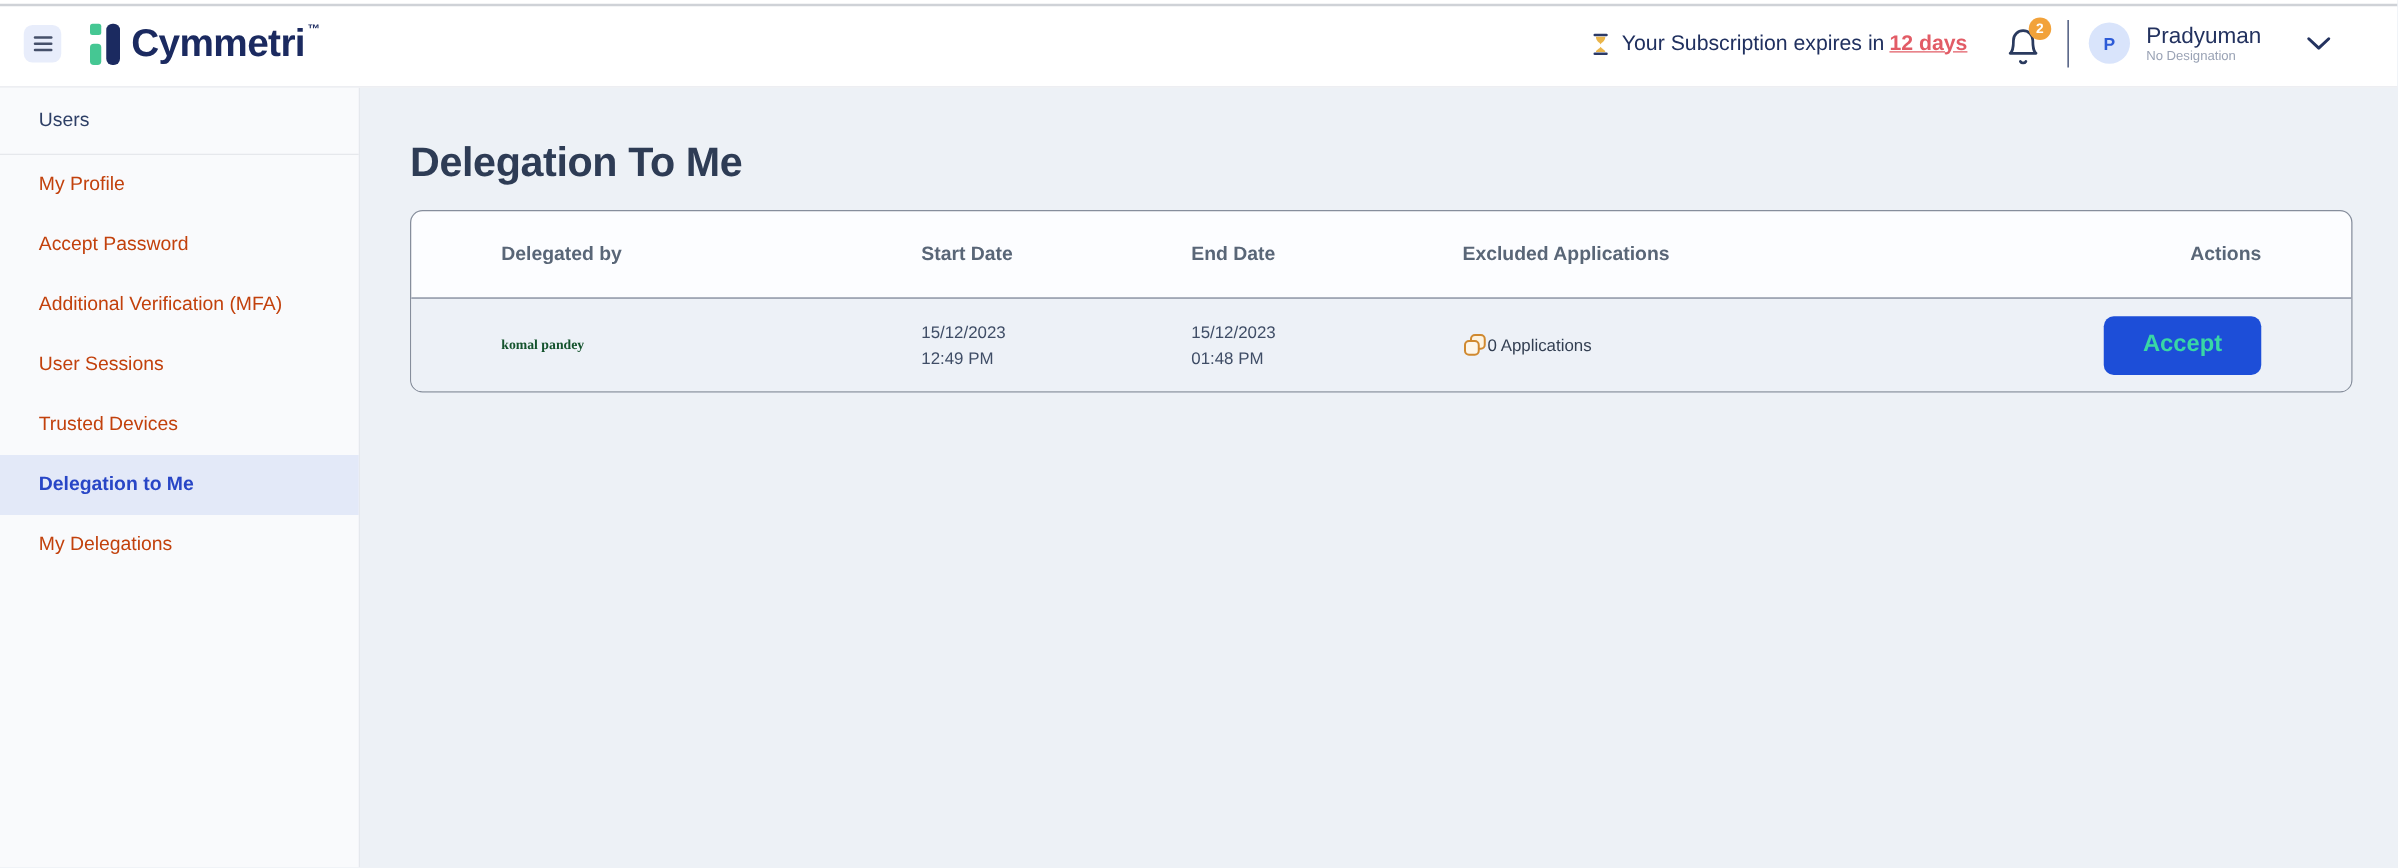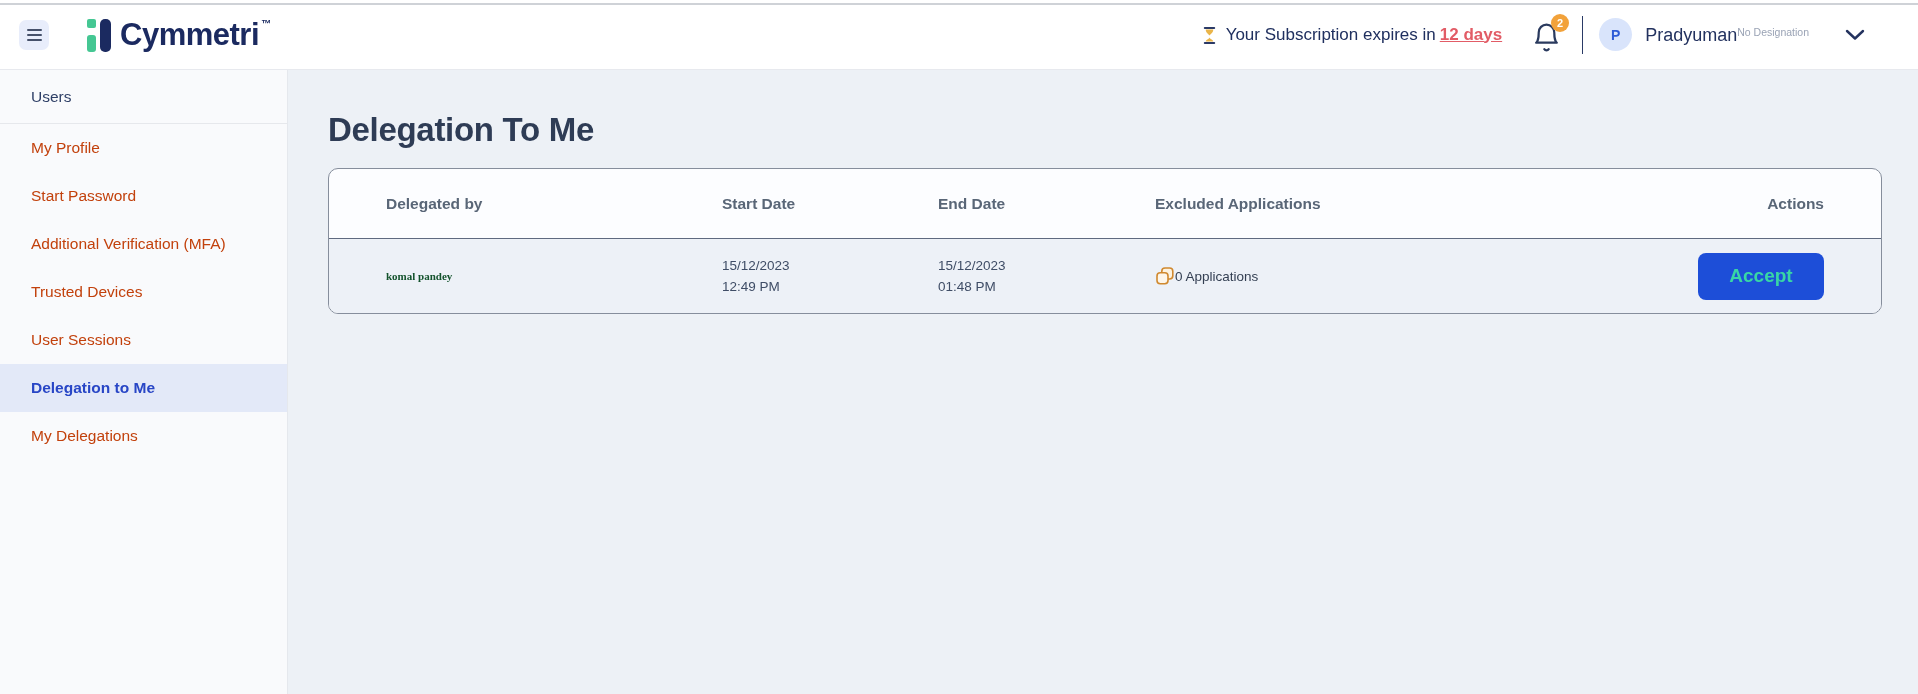--- a/index.html
+++ b/index.html
@@ -13,21 +13,20 @@
   .app { width: 1918px; height: 694px; display: flex; flex-direction: column; }
 
   
   .topbar {
     position: relative;
     height: 70px; flex: 0 0 70px;
     background: #ffffff;
     border-bottom: 1px solid #e7e9ee;
     display: flex; align-items: center;
     padding: 0 53px 0 19px;
-    gap: 15px;
   }
   .topbar::before {
     content: ""; position: absolute; left: 0; top: 3px; width: 100%; height: 2px;
     background: #cfd2d7;
   }
   .hamburger {
     width: 30px; height: 30px; border: none; border-radius: 7px;
     background: #e8edfb; cursor: pointer;
     display: flex; align-items: center; justify-content: center;
   }
@@ -58,21 +57,21 @@
   }
   .vdivider { width: 1px; height: 38px; background: #2a3a66; margin: 0 16px 0 17px; }
 
   .user-menu { display: flex; align-items: center; cursor: pointer; }
   .avatar {
     width: 33px; height: 33px; border-radius: 50%;
     background: #d9e4fb; color: #2d5bd7;
     font-size: 14px; font-weight: 700;
     display: flex; align-items: center; justify-content: center;
   }
-  .user-info { display: flex; flex-direction: row; margin-left: 13px; }
+  .user-info { display: flex; flex-direction: column; margin-left: 13px; }
   .user-name { font-size: 18px; font-weight: 500; color: #23325f; line-height: 20px; }
   .user-desig { font-size: 10.5px; color: #9aa3b5; margin-top: 1px; }
   .user-menu .chev { margin-left: 36px; }
 
   
   .body { flex: 1; display: flex; min-height: 0; }
 
   .sidebar {
     width: 288px; flex: 0 0 288px;
     background: #f9fafc;
@@ -96,21 +95,21 @@
   .card {
     background: #fcfdff;
     border: 1px solid #868e9c;
     border-radius: 10px;
     overflow: hidden;
   }
   .thead, .trow {
     display: grid;
     grid-template-columns: 336px 216px 217px 1fr 210px;
     align-items: center;
-    padding: 0 57px;
+    padding: 0 72px;
   }
   .thead { height: 70px; border-bottom: 1px solid #5f6a80; }
   .th { font-size: 15.5px; font-weight: 700; color: #596677; }
   .th-actions { text-align: right; }
 
   .trow { height: 74px; background: #edf1f7; }
   .td-name { font-size: 11px; font-weight: 700; color: #14532d; font-family: Liberation Serif, serif; }
   .td-date span { display: block; font-size: 13.5px; color: #3f4d66; line-height: 21px; }
   .td-apps { display: flex; align-items: center; font-size: 13.5px; color: #333f52; cursor: pointer; }
   .td-actions { text-align: right; }
@@ -185,30 +184,30 @@
   <div class="body">
 
     <nav class="sidebar">
       <div class="side-item first">
           <span>Users</span>
         </div>
       <div class="side-item">
           <span>My Profile</span>
         </div>
       <div class="side-item">
-          <span>Start Password</span>
+          <span>Accept Password</span>
         </div>
       <div class="side-item">
           <span>Additional Verification (MFA)</span>
         </div>
       <div class="side-item">
+          <span>User Sessions</span>
+        </div>
+      <div class="side-item">
           <span>Trusted Devices</span>
-        </div>
-      <div class="side-item">
-          <span>User Sessions</span>
         </div>
       <div class="side-item active">
           <span>Delegation to Me</span>
         </div>
       <div class="side-item">
           <span>My Delegations</span>
         </div>
     </nav>
 
     <main class="main">

